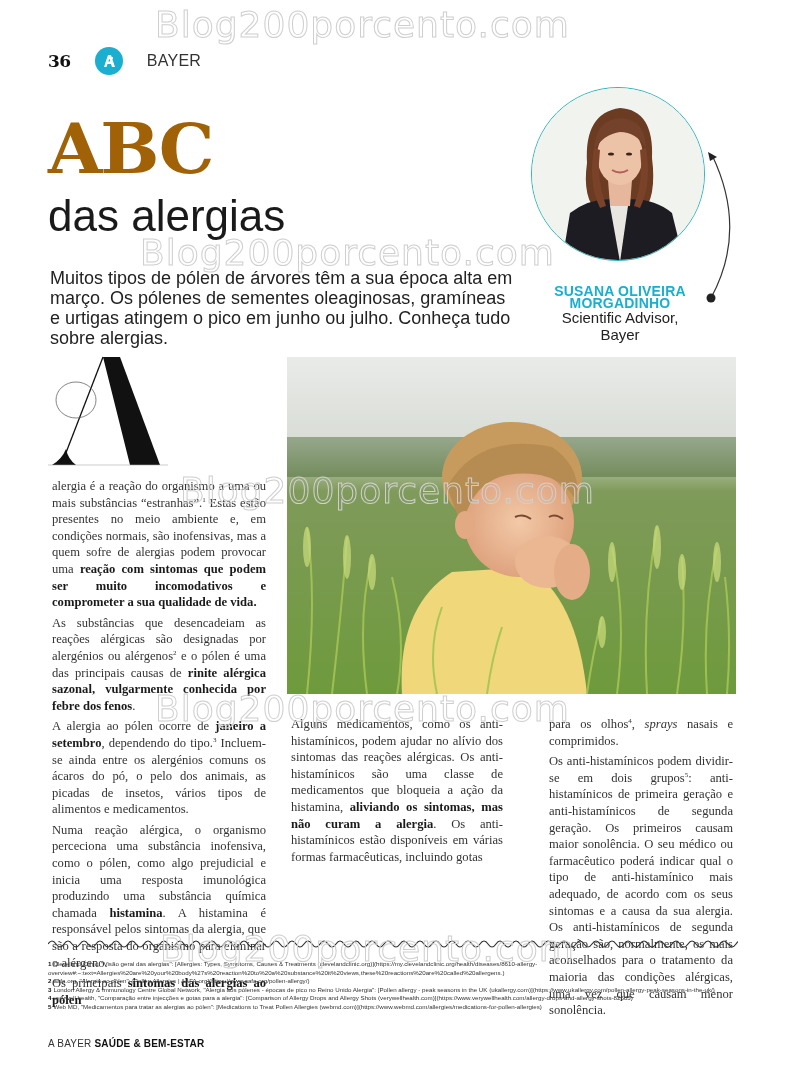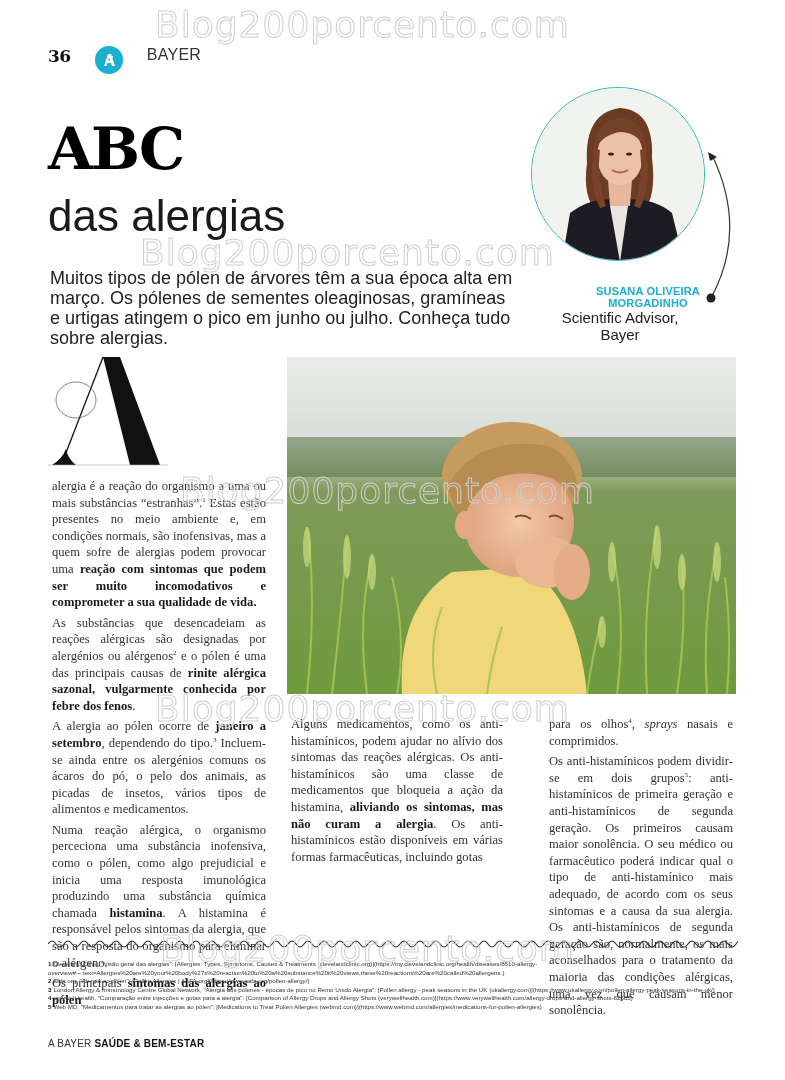--- a/index.html
+++ b/index.html
@@ -5,40 +5,40 @@
     * { margin: 0; padding: 0; box-sizing: border-box; }
     html, body { width: 785px; height: 1080px; background: #ffffff; overflow: hidden; }
     body { position: relative; font-family: "Liberation Serif", serif; color: #2a2a2a; }
 
     .watermark {
       position: absolute; font-family: "DejaVu Sans", sans-serif; font-size: 36px;
       color: transparent; -webkit-text-stroke: 1px #cfcfcf; letter-spacing: 1px;
       white-space: nowrap; pointer-events: none; z-index: 5;
     }
 
-    .header { position: absolute; left: 48px; top: 46px; height: 30px; display: flex; align-items: flex-start; gap: 24px; }
+    .header { position: absolute; left: 48px; top: 46px; height: 30px; display: flex; align-items: center; gap: 24px; }
     .page-num { font-family: "DejaVu Serif", serif; font-weight: bold; font-size: 17px; color: #111; letter-spacing: -0.5px; }
     .logo { width: 28px; height: 28px; border-radius: 50%; background: #1aaed0; display: flex; align-items: center; justify-content: center; }
     .brand { font-family: "Liberation Sans", sans-serif; font-size: 16px; color: #333; letter-spacing: 0.3px; }
 
     .title-abc { position: absolute; left: 48px; top: 112px; font-family: "DejaVu Serif", serif; font-weight: bold;
-      font-size: 58px; line-height: 74px; color: #000000; letter-spacing: -2px; }
+      font-size: 70px; line-height: 74px; color: #a16207; letter-spacing: -2px; }
     .title-sub { position: absolute; left: 48px; top: 186px; font-family: Liberation Sans, sans-serif;
       font-size: 44px; line-height: 60px; color: #1a1a1a; }
 
     .intro { position: absolute; left: 50px; top: 268px; width: 470px; font-family: "Liberation Sans", sans-serif;
       font-size: 18px; line-height: 20px; color: #222; }
 
     .portrait { position: absolute; left: 531px; top: 87px; width: 174px; height: 174px; border-radius: 50%;
       border: 1.5px solid #2fb5bd; overflow: hidden;
       background: radial-gradient(circle at 50% 40%, #f7f9f4 0%, #eef1ea 70%); }
     .portrait svg { display: block; }
     .arrow { position: absolute; left: 700px; top: 150px; }
-    .person-name { position: absolute; left: 568px; top: 285px; width: 160px; text-align: center;
-      font-family: "Liberation Sans", sans-serif; font-weight: bold; font-size: 11px; line-height: 12px;
+    .person-name { position: absolute; left: 540px; top: 285px; width: 160px; text-align: center;
+      font-family: "Liberation Sans", sans-serif; font-weight: bold; font-size: 14px; line-height: 12px;
       color: #1aaed0; letter-spacing: 0.2px; }
     .person-role { position: absolute; left: 540px; top: 309px; width: 160px; text-align: center;
       font-family: "Liberation Sans", sans-serif; font-size: 15px; color: #222; }
 
     .drop-cap { position: absolute; left: 48px; top: 355px; width: 120px; height: 118px; }
 
     .col { position: absolute; font-family: "Liberation Serif", serif; font-size: 12.6px; line-height: 16.6px;
       color: #333; text-align: justify; hyphens: manual; }
     .col b { color: #1a1a1a; font-weight: bold; }
     .col p { margin: 4px; }

